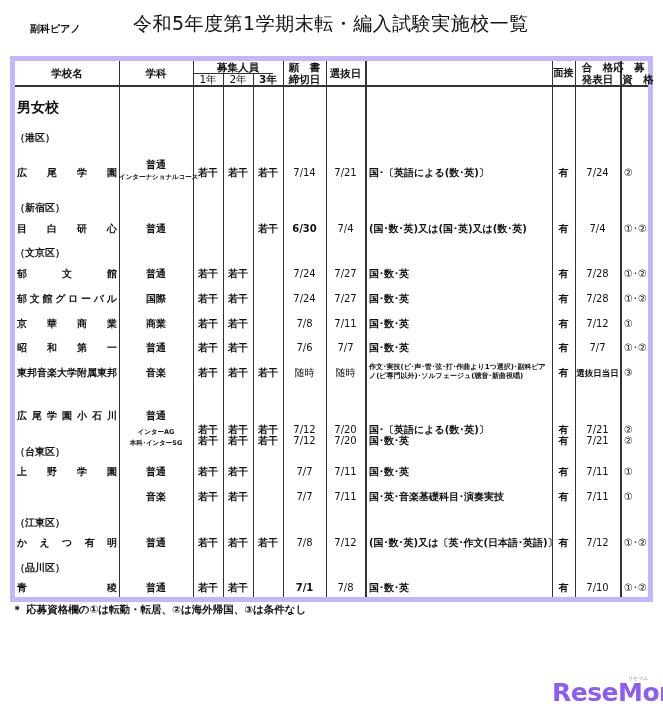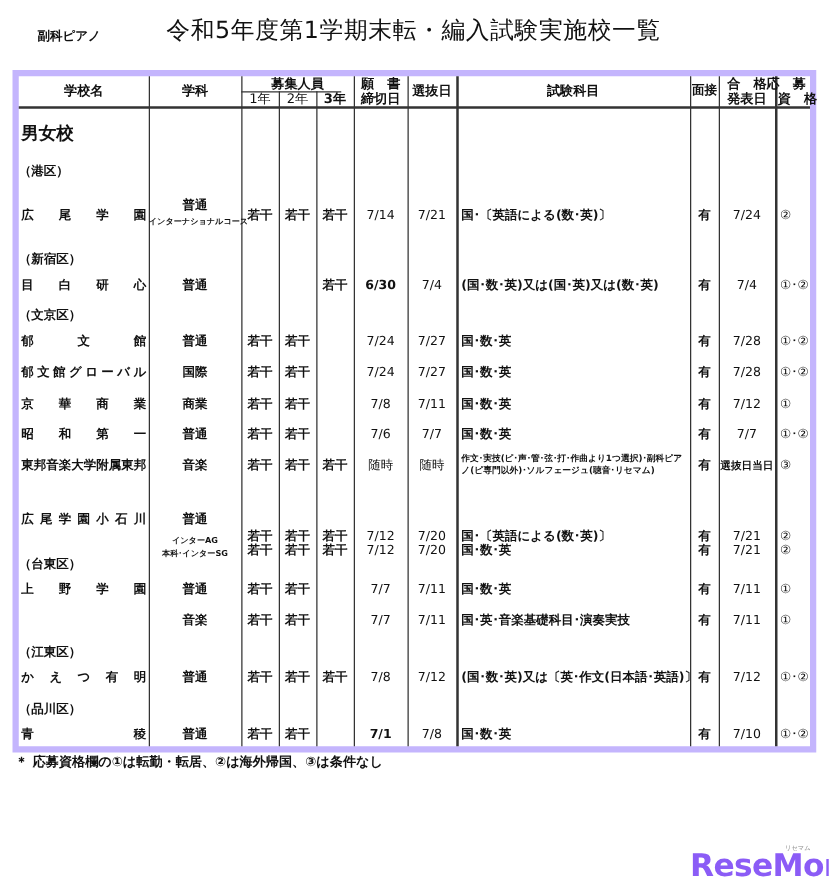--- a/index.html
+++ b/index.html
@@ -49,21 +49,20 @@
 
   <div class="hdr" style="left:0;width:104px;top:6px">学校名</div>
   <div class="hdr" style="left:104px;width:74px;top:6px">学科</div>
   <div class="hdr" style="left:178px;width:90px;top:0">募集人員</div>
   <div class="hdr" style="left:178px;width:30px;top:12px;font-weight:normal">1年</div>
   <div class="hdr" style="left:208px;width:30px;top:12px;font-weight:normal">2年</div>
   <div class="hdr" style="left:238px;width:30px;top:12px;font-weight:bold">3年</div>
   <div class="hdr" style="left:268px;width:43px;top:0">願　書</div>
   <div class="hdr" style="left:268px;width:43px;top:12px">締切日</div>
   <div class="hdr" style="left:311px;width:39px;top:6px">選抜日</div>
-  <div class="hdr" style="left:350px;width:187px;top:6px">試験科目</div>
   <div class="hdr" style="left:537px;width:23px;top:6px;font-size:10px">面接</div>
   <div class="hdr" style="left:560px;width:45px;top:0">合　格</div>
   <div class="hdr" style="left:560px;width:45px;top:12px">発表日</div>
   <div class="hdr" style="left:596px;width:36px;top:0">応　募</div>
   <div class="hdr" style="left:605px;width:36px;top:12px">資　格</div>
 
   <div class="cell section" style="left:2px;top:40px">男女校</div>
   <div class="cell ward" style="left:0;top:71px">（港区）</div>
   <div class="cell ward" style="left:0;top:141px">（新宿区）</div>
   <div class="cell ward" style="left:0;top:186px">（文京区）</div>
@@ -183,21 +182,21 @@
         <span>属</span>
         <span>東</span>
         <span>邦</span>
       </div>
       <div class="cell c" style="left:104px;width:74px;top:306px">音楽</div>
       <div class="cell c" style="left:178px;width:30px;top:306px">若干</div>
       <div class="cell c" style="left:208px;width:30px;top:306px">若干</div>
       <div class="cell c" style="left:238px;width:30px;top:306px">若干</div>
       <div class="cell c" style="left:268px;width:43px;top:306px;font-weight:normal">随時</div>
       <div class="cell c" style="left:311px;width:39px;top:306px;font-weight:normal">随時</div>
-      <div class="cell tiny" style="left:354px;width:180px;top:302px">作文･実技(ピ･声･管･弦･打･作曲より1つ選択)･副科ピアノ(ピ専門以外)･ソルフェージュ(聴音･リセマム)</div>
+      <div class="cell tiny" style="left:354px;width:180px;top:302px">作文･実技(ピ･声･管･弦･打･作曲より1つ選択)･副科ピアノ(ピ専門以外)･ソルフェージュ(聴音･新曲視唱)</div>
       <div class="cell c" style="left:537px;width:23px;top:306px">有</div>
       <div class="cell c" style="left:560px;width:45px;top:306px;font-size:8.5px">選抜日当日</div>
       <div class="cell " style="left:609px;top:306px;font-weight:normal">③</div>
       <div class="cell spaced" style="left:2px;width:100px;top:349px">
         <span>広</span>
         <span>尾</span>
         <span>学</span>
         <span>園</span>
         <span>小</span>
         <span>石</span>

